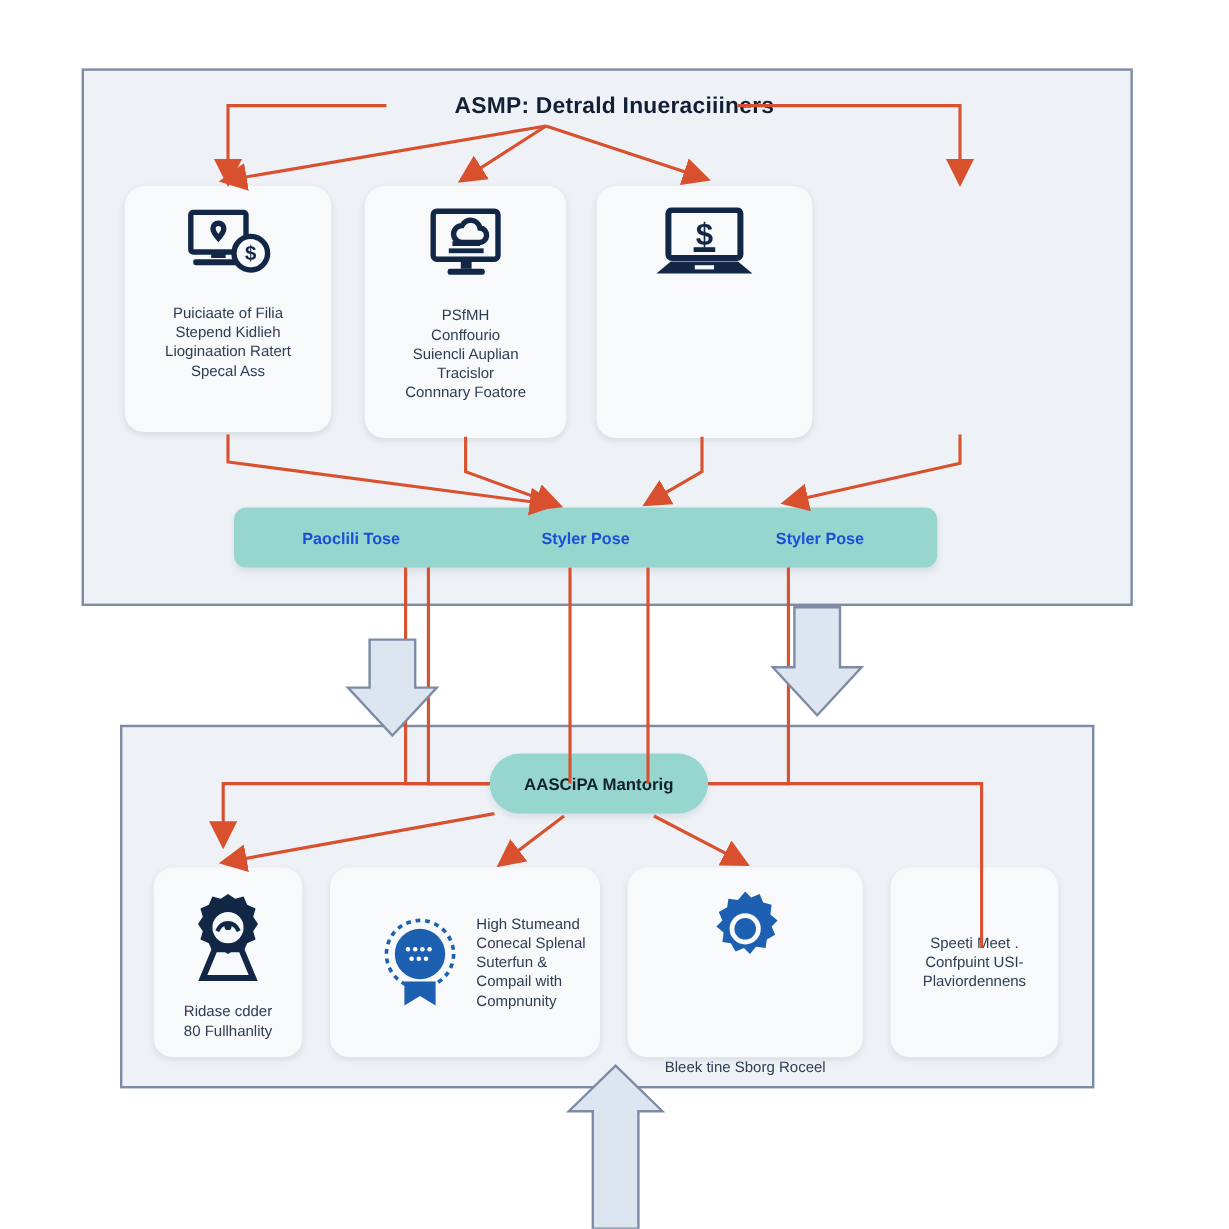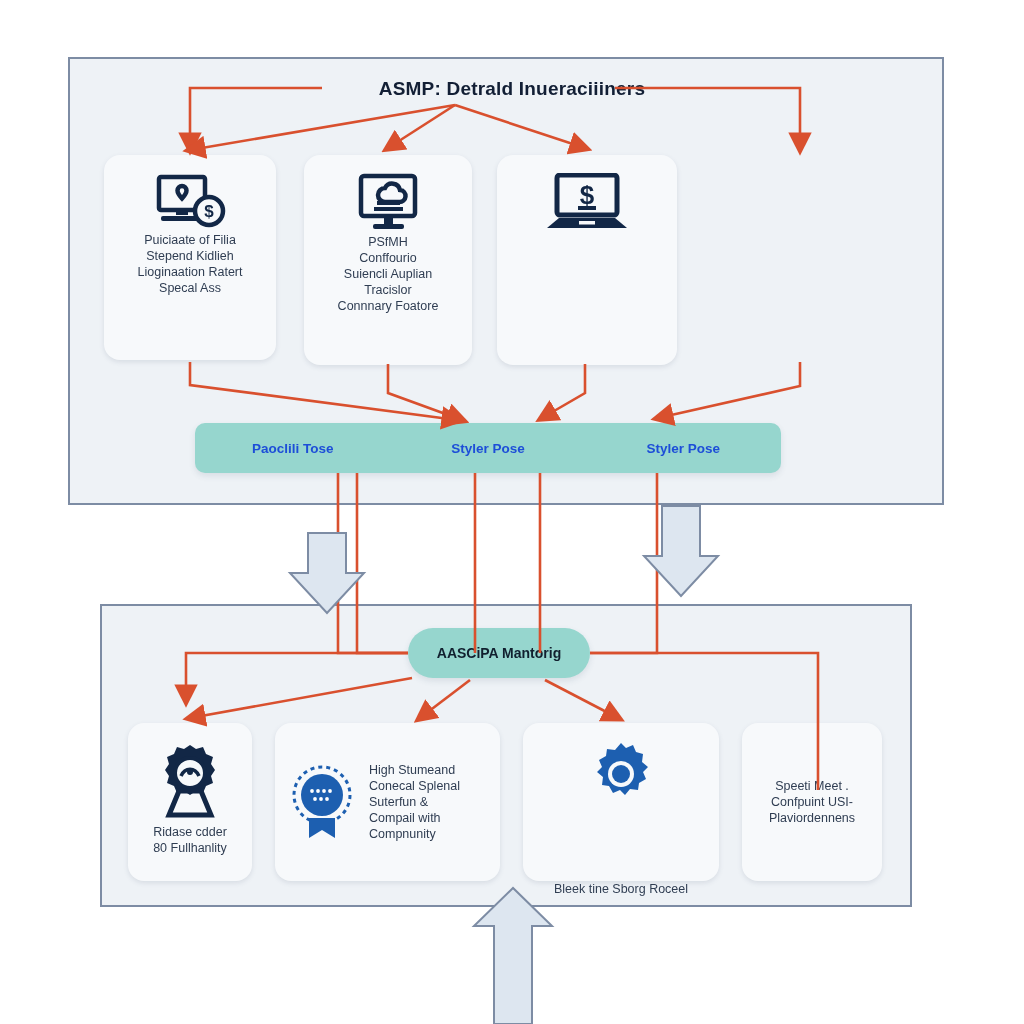--- a/index.html
+++ b/index.html
@@ -48,21 +48,21 @@
     align-items:center;
     justify-content:flex-start;
     padding:18px 8px 12px 8px;
   }
   .card .card-label{
     font-size:12.5px;
     line-height:16px;
     color:#2f3d52;
     text-align:center;
     white-space:pre-line;
-    margin-top:3px;
+    margin-top:24px;
   }
   .card .icon{display:block;line-height:0;}
 
   
   #card-r1-0{left:104px; top:155px; width:172px; height:205px;}
   #card-r1-1{left:304px; top:155px; width:168px; height:210px;}
   #card-r1-2{left:497px; top:155px; width:180px; height:210px;}
   #card-r1-3{left:701px; top:155px; width:202px; height:205px;}
 
   
@@ -95,29 +95,29 @@
     justify-content:center;
     box-shadow:0 3px 6px rgba(60,80,110,.12);
   }
   #teal-pill .pill-label{
     font-size:14px;font-weight:bold;color:#11202f;white-space:nowrap;
   }
 
   
   #card-r2-0{left:128px; top:723px; width:124px; height:158px;}
   #card-r2-1{left:275px; top:723px; width:225px; height:158px;
-             flex-direction:row;align-items:center;justify-content:flex-start;
+             flex-direction:row;align-items:center;justify-content:flex-end;
              padding:10px 12px;}
   #card-r2-2{left:523px; top:723px; width:196px; height:158px;gap:48px;}
   #card-r2-3{left:742px; top:723px; width:140px; height:158px;
              justify-content:center;padding:10px;}
 
   #card-r2-1 .card-label{text-align:left;margin-top:0;margin-left:12px;}
   #card-r2-3 .card-label{margin-top:0;}
-  #card-r2-0 .card-label{margin-top:3px;text-align:center;}
+  #card-r2-0 .card-label{margin-top:14px;text-align:center;}
   #card-r2-2 .card-label{margin-top:26px;}
 
   
   #wires{position:absolute;left:0;top:0;width:1024px;height:1024px;pointer-events:none;}
 </style>
 </head>
 <body>
 
 <div id="stage">
 

